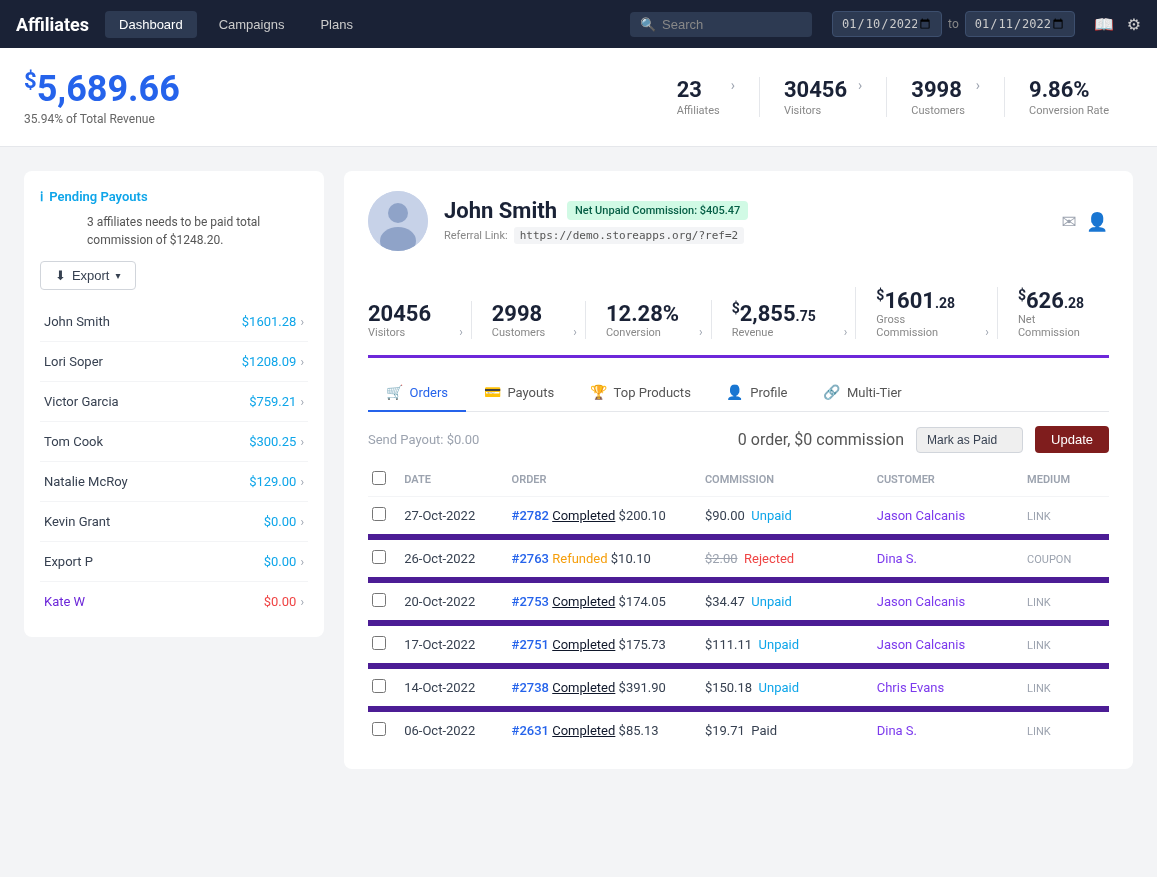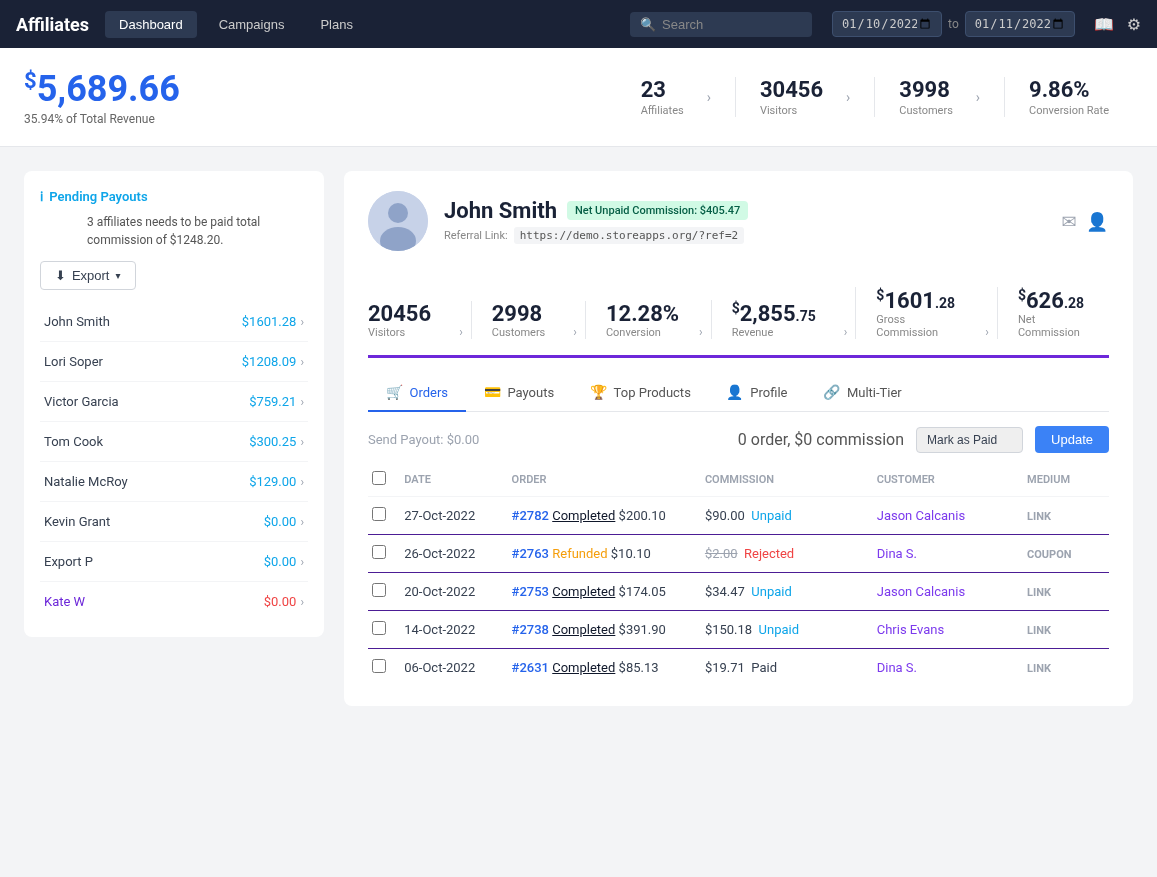--- a/index.html
+++ b/index.html
@@ -18,21 +18,21 @@
     .date-sep { color: #888; font-size: 12px; }
     .header-icons { display: flex; gap: 12px; margin-left: 12px; color: #ccc; }
     .header-icon { cursor: pointer; font-size: 16px; }
 
     
     .stats-bar { background: #fff; padding: 20px 24px; display: flex; align-items: center; border-bottom: 1px solid #e5e7eb; }
     .revenue-block { flex: 0 0 auto; margin-right: 40px; }
     .revenue-amount { font-size: 36px; font-weight: 700; color: #2563eb; }
     .revenue-sub { font-size: 12px; color: #666; margin-top: 2px; }
     .stat-items { display: flex; align-items: center; margin-left: auto; gap: 0; }
-    .stat-item { display: flex; align-items: center; gap: 23px; padding: 0 24px; border-left: 1px solid #e5e7eb; }
+    .stat-item { display: flex; gap: 11px; padding: 0 24px; border-left: 1px solid #e5e7eb; }
     .stat-item:first-child { border-left: none; }
     .stat-number { font-size: 22px; font-weight: 700; color: #1a2236; }
     .stat-label { font-size: 11px; color: #888; margin-top: 2px; }
     .stat-arrow { color: #9ca3af; font-size: 14px; }
 
     
     .content { display: flex; padding: 24px; gap: 20px; }
 
     
     .left-panel { width: 300px; flex-shrink: 0; }
@@ -74,35 +74,35 @@
     .tabs { display: flex; gap: 0; border-bottom: 1px solid #e5e7eb; margin-top: 16px; }
     .tab { display: flex; align-items: center; gap: 6px; padding: 10px 18px; font-size: 13px; color: #555; cursor: pointer; border-bottom: 2px solid transparent; margin-bottom: -1px; }
     .tab.active { color: #2563eb; border-bottom-color: #2563eb; }
     .tab-icon { font-size: 14px; }
 
     
     .orders-toolbar { display: flex; align-items: center; gap: 12px; padding: 14px 0 10px; }
     .send-payout-btn { color: #9ca3af; font-size: 13px; }
     .order-info { margin-left: auto; color: #555; font-size: 16px; }
     .mark-paid-select { border: 1px solid #d1d5db; border-radius: 4px; padding: 5px 10px; font-size: 12px; color: #374151; appearance: none; cursor: pointer; }
-    .update-btn { background: #3b82f6; color: #fff; border: none; border-radius: 4px; padding: 6px 16px; font-size: 13px; cursor: pointer; }
+    .update-btn { background: #7f1d1d; color: #fff; border: none; border-radius: 4px; padding: 6px 16px; font-size: 13px; cursor: pointer; }
 
     
     .orders-table { width: 100%; border-collapse: collapse; }
     .orders-table th { font-size: 11px; font-weight: 600; color: #9ca3af; text-transform: uppercase; padding: 8px 4px; text-align: left; border-bottom: 1px solid #f3f4f6; }
-    .orders-table td { padding: 10px 4px; border-bottom: 1px solid #4c1d95; font-size: 13px; color: #374151; }
+    .orders-table td { padding: 10px 4px; border-bottom: 6px solid #4c1d95; font-size: 13px; color: #374151; }
     .orders-table tr:last-child td { border-bottom: none; }
     .order-link { color: #2563eb; text-decoration: none; font-weight: 500; }
     .status-completed { color: #0f172a; text-decoration: underline; }
     .status-refunded { color: #f59e0b; }
     .payment-unpaid { color: #0ea5e9; }
     .payment-paid { color: #374151; }
     .payment-rejected { color: #ef4444; }
     .customer-link { color: #7c3aed; text-decoration: none; }
-    .medium-tag { font-size: 11px; color: #9ca3af; font-weight: 700; }
+    .medium-tag { font-size: 11px; color: #9ca3af; font-weight: 400; }
     .strikethrough { text-decoration: line-through; color: #9ca3af; }
     .checkbox { width: 14px; height: 14px; cursor: pointer; }
 
     .col-date { width: 100px; }
     .col-order { width: 180px; }
     .col-commission { width: 160px; }
     .col-customer { width: 140px; }
     .col-medium { width: 80px; }
   </style>
 </head>
@@ -408,20 +408,39 @@
     </td>
     <td>
       <a class="customer-link" href="#">Jason Calcanis</a>
     </td>
     <td>
       <span class="medium-tag">LINK</span>
     </td>
   </tr>
             <tr>
     <td><input type="checkbox" class="checkbox" style=""></td>
+    <td>17-Oct-2022</td>
+    <td>
+      <a class="order-link" href="#">#2751</a>
+      <span class="status-completed"> Completed</span>
+      <span> $175.73</span>
+    </td>
+    <td>
+      <span>$111.11</span>
+      &nbsp;<span class="payment-unpaid">Unpaid</span>
+    </td>
+    <td>
+      <a class="customer-link" href="#">Jason Calcanis</a>
+    </td>
+    <td>
+      <span class="medium-tag">LINK</span>
+    </td>
+  </tr>
+            <tr>
+    <td><input type="checkbox" class="checkbox" style=""></td>
     <td>14-Oct-2022</td>
     <td>
       <a class="order-link" href="#">#2738</a>
       <span class="status-completed"> Completed</span>
       <span> $391.90</span>
     </td>
     <td>
       <span>$150.18</span>
       &nbsp;<span class="payment-unpaid">Unpaid</span>
     </td>

